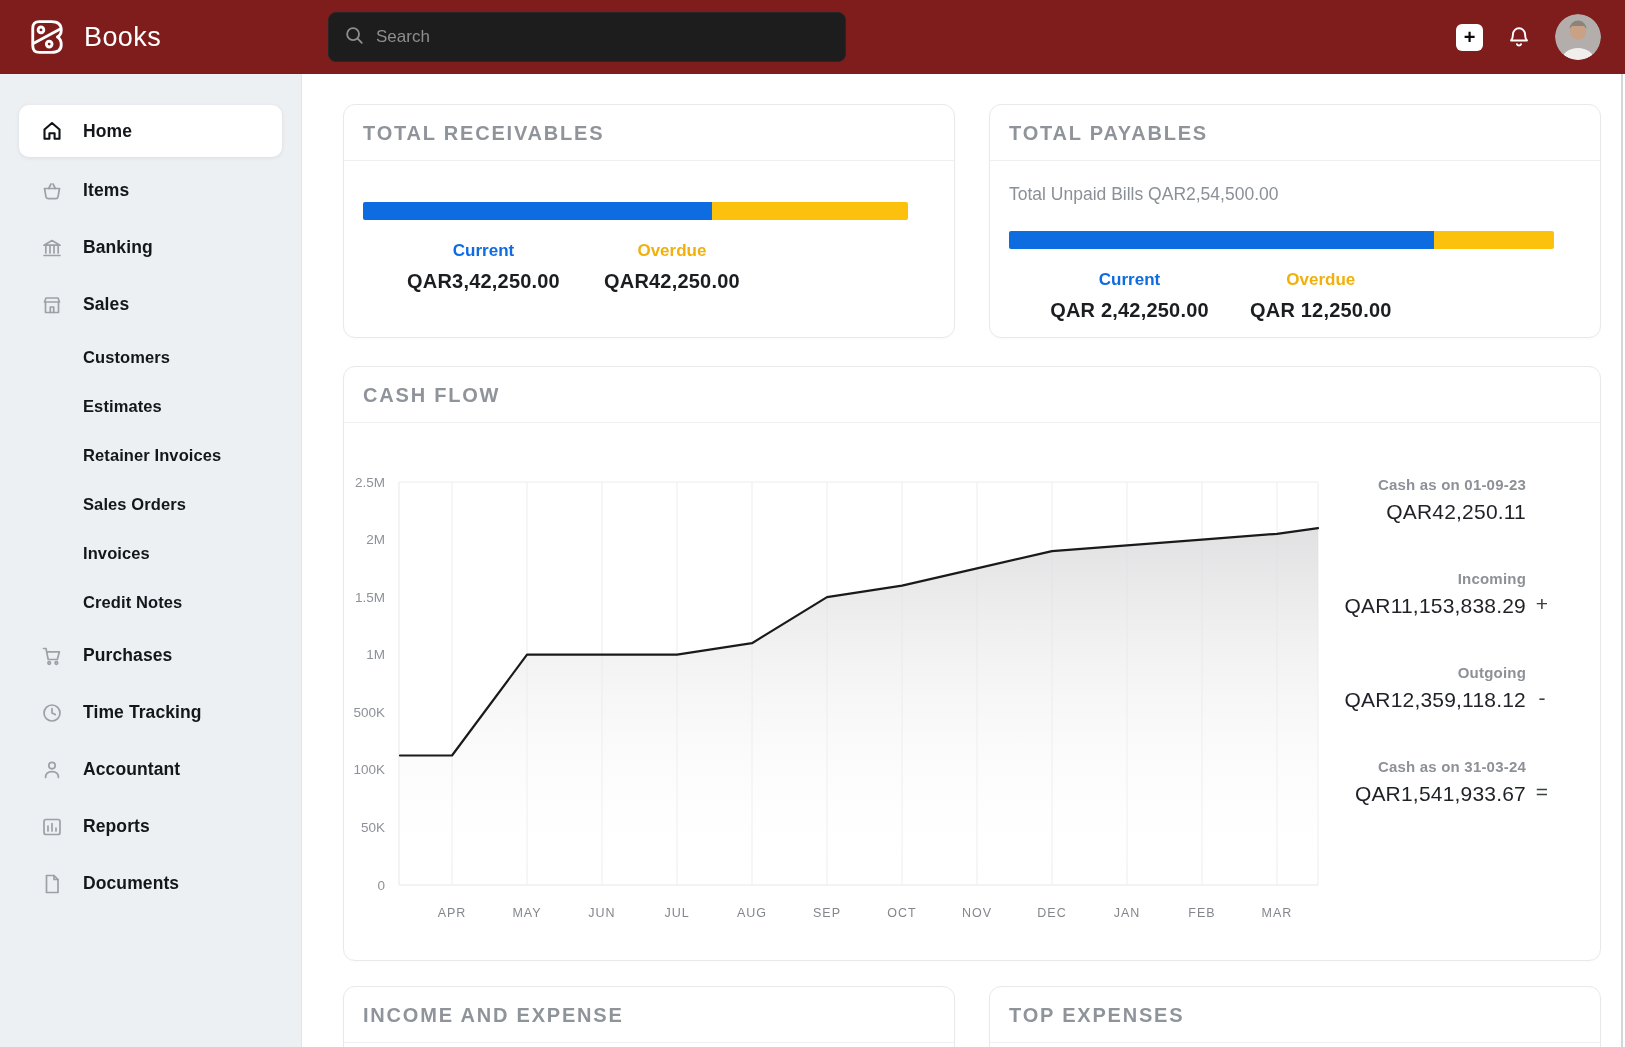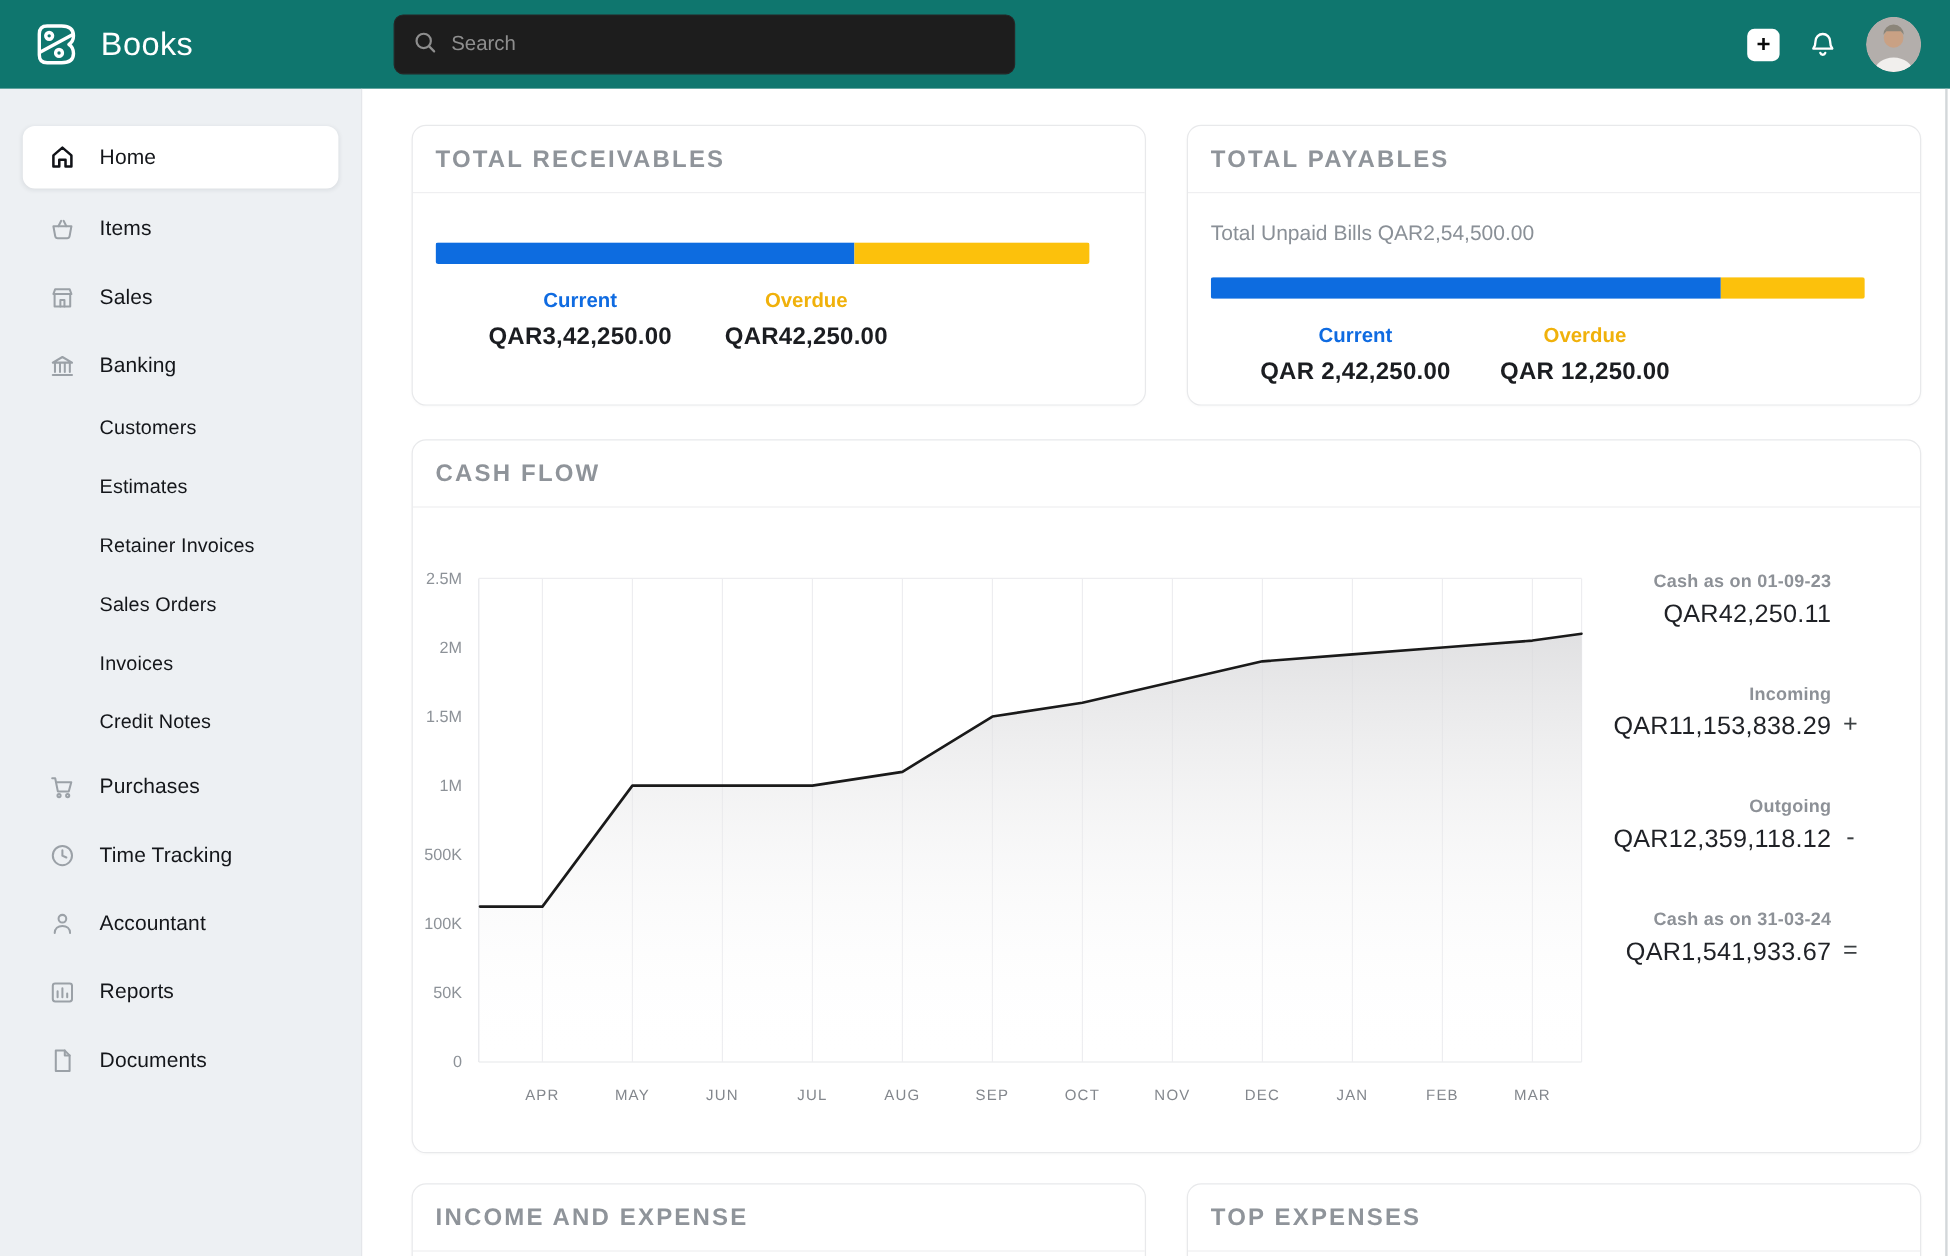--- a/index.html
+++ b/index.html
@@ -7,21 +7,21 @@
   body {
     font-family: "Liberation Sans", sans-serif;
     background: #ffffff;
     color: #202124;
     position: relative;
   }
 
   
   .app-header {
     position: absolute; left: 0; top: 0; width: 1625px; height: 74px;
-    background: #0f766e; display: flex; align-items: center;
+    background: #7f1d1d; display: flex; align-items: center;
   }
   .logo-wrap { display: flex; align-items: center; gap: 15px; margin-left: 25px; cursor: pointer; }
   .logo-icon { width: 44px; height: 46px; display: block; }
   .app-title { color: #ffffff; font-size: 27px; font-weight: 500; letter-spacing: 0.4px; }
   .search-box {
     position: absolute; left: 328px; top: 12px; width: 518px; height: 50px;
     background: #1d1d1d; border: 1px solid #262626; border-radius: 8px;
     display: flex; align-items: center; padding: 0 14px; cursor: text;
   }
   .search-box .ph { color: #8e8e8e; font-size: 17px; margin-left: 11px; }
@@ -39,21 +39,21 @@
     position: absolute; left: 0; top: 74px; width: 302px; bottom: 0;
     background: #edf0f3; border-right: 1px solid #e1e4e8;
   }
   .side-nav { padding-top: 31px; }
   .side-item {
     height: 57px; display: flex; align-items: center; padding-left: 40px;
     cursor: pointer; color: #14161a;
   }
   .side-item .side-icon { width: 24px; height: 24px; color: #9ba1a7; flex: 0 0 24px; }
   .side-item .side-icon svg { width: 24px; height: 24px; display: block; }
-  .side-item .side-label { margin-left: 19px; font-size: 17.5px; font-weight: 400; letter-spacing: 0.1px; }
+  .side-item .side-label { margin-left: 19px; font-size: 17.5px; font-weight: 700; letter-spacing: 0.1px; }
   .side-item.sub { height: 49px; padding-left: 83px; }
   .side-item.sub .side-label { margin-left: 0; font-size: 16.5px; }
   .side-item.active {
     background: #ffffff; height: 52px; margin: 0 19px 5px 19px; padding-left: 21px;
     border-radius: 10px; box-shadow: 0 1px 4px rgba(25,30,45,0.09);
   }
   .side-item.active .side-icon { color: #111318; }
 
   
   .main { position: absolute; left: 302px; top: 74px; right: 0; bottom: 0; background: #ffffff; padding: 30px 24px 0 41px; overflow: hidden; }
@@ -161,36 +161,36 @@
             <path d="M4.5 9.5 H19.5 L18 17.8 a2.2 2.2 0 0 1 -2.2 1.8 H8.2 A2.2 2.2 0 0 1 6 17.8 Z"></path>
             <path d="M8.7 9.5 L11 5"></path>
             <path d="M15.3 9.5 L13 5"></path>
           </svg>
         </span>
         <span class="side-label">Items</span>
       </div>
       <div class="side-item">
         <span class="side-icon">
           <svg viewBox="0 0 24 24" fill="none" stroke="currentColor" stroke-width="1.7" stroke-linejoin="round" stroke-linecap="round">
+            <path d="M4 9.2 L12 4.5 L20 9.2 Z"></path>
+            <path d="M5.8 9.5 V17 M10 9.5 V17 M14 9.5 V17 M18.2 9.5 V17"></path>
+            <path d="M4 19.5 H20"></path>
+          </svg>
+        </span>
+        <span class="side-label">Banking</span>
+      </div>
+      <div class="side-item">
+        <span class="side-icon">
+          <svg viewBox="0 0 24 24" fill="none" stroke="currentColor" stroke-width="1.7" stroke-linejoin="round" stroke-linecap="round">
             <path d="M4.5 9 L6 5 H18 L19.5 9 Z"></path>
             <path d="M5.5 9.5 V19.5 H18.5 V9.5"></path>
             <path d="M10.3 19.5 V14 H13.7 V19.5"></path>
           </svg>
         </span>
         <span class="side-label">Sales</span>
-      </div>
-      <div class="side-item">
-        <span class="side-icon">
-          <svg viewBox="0 0 24 24" fill="none" stroke="currentColor" stroke-width="1.7" stroke-linejoin="round" stroke-linecap="round">
-            <path d="M4 9.2 L12 4.5 L20 9.2 Z"></path>
-            <path d="M5.8 9.5 V17 M10 9.5 V17 M14 9.5 V17 M18.2 9.5 V17"></path>
-            <path d="M4 19.5 H20"></path>
-          </svg>
-        </span>
-        <span class="side-label">Banking</span>
       </div>
       <div class="side-item sub">
         <span class="side-label">Customers</span>
       </div>
       <div class="side-item sub">
         <span class="side-label">Estimates</span>
       </div>
       <div class="side-item sub">
         <span class="side-label">Retainer Invoices</span>
       </div>

